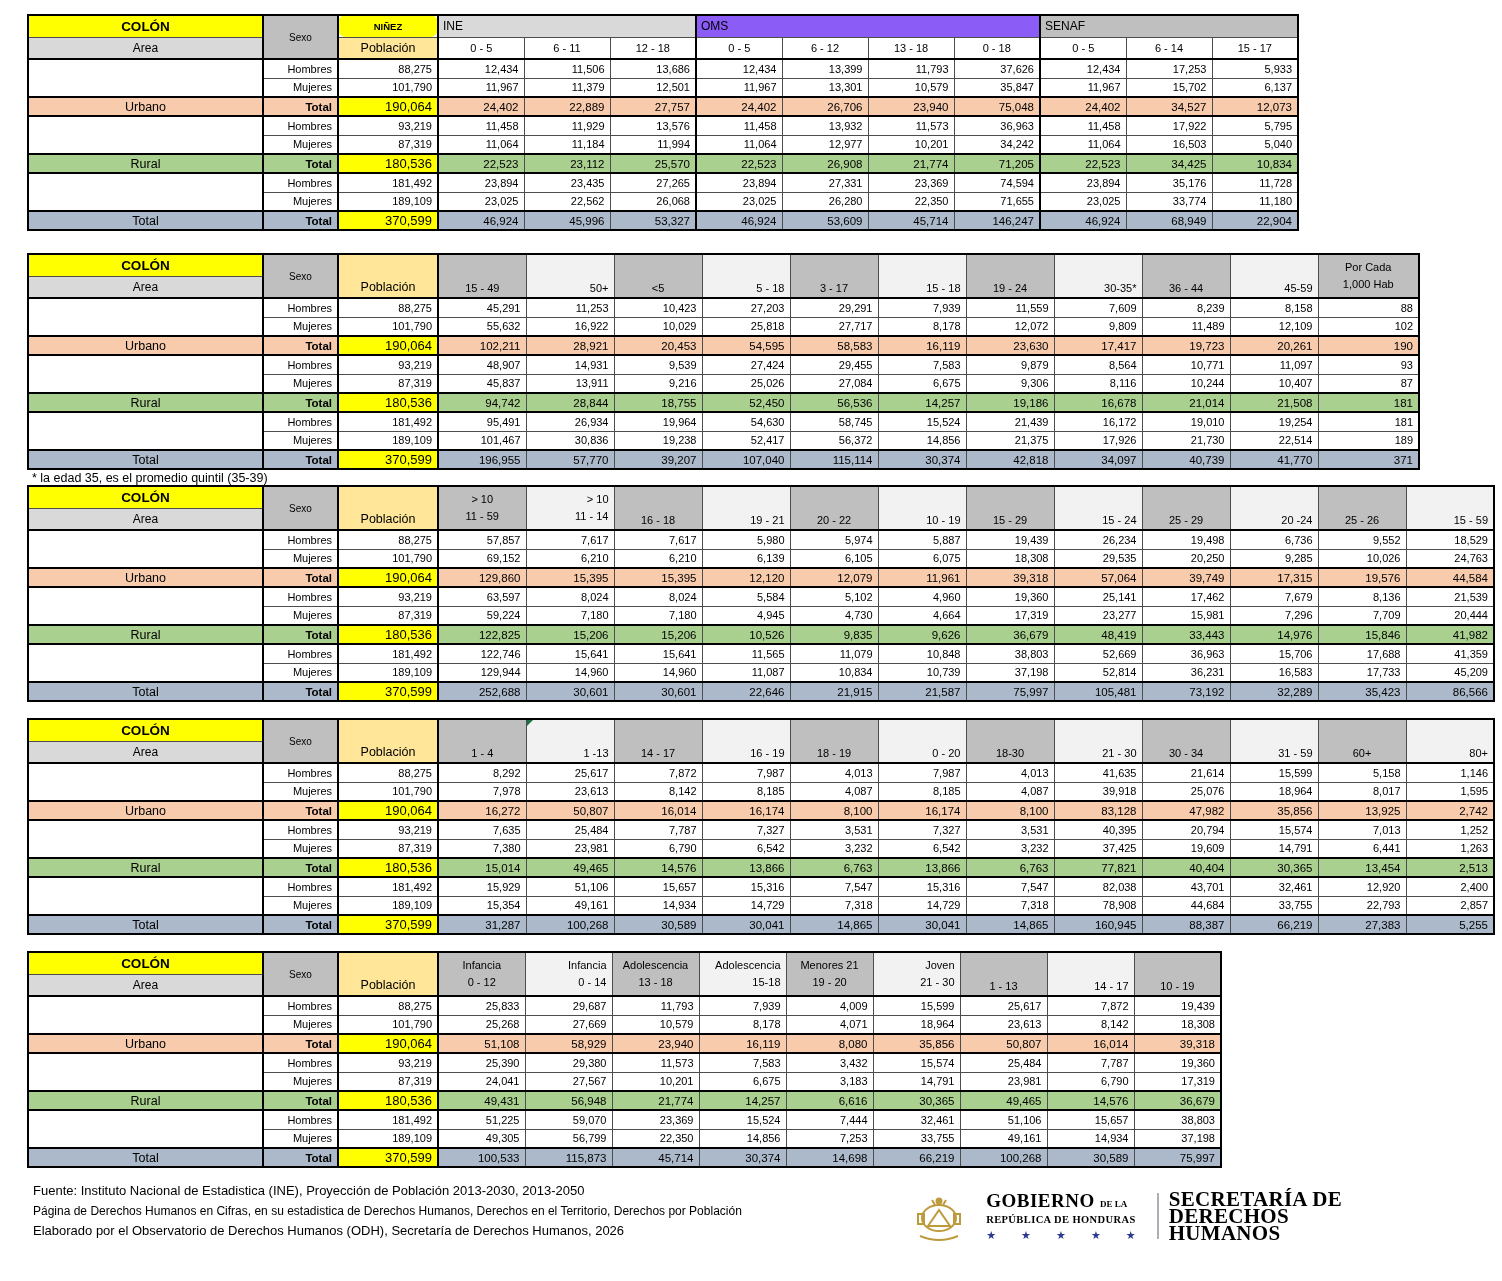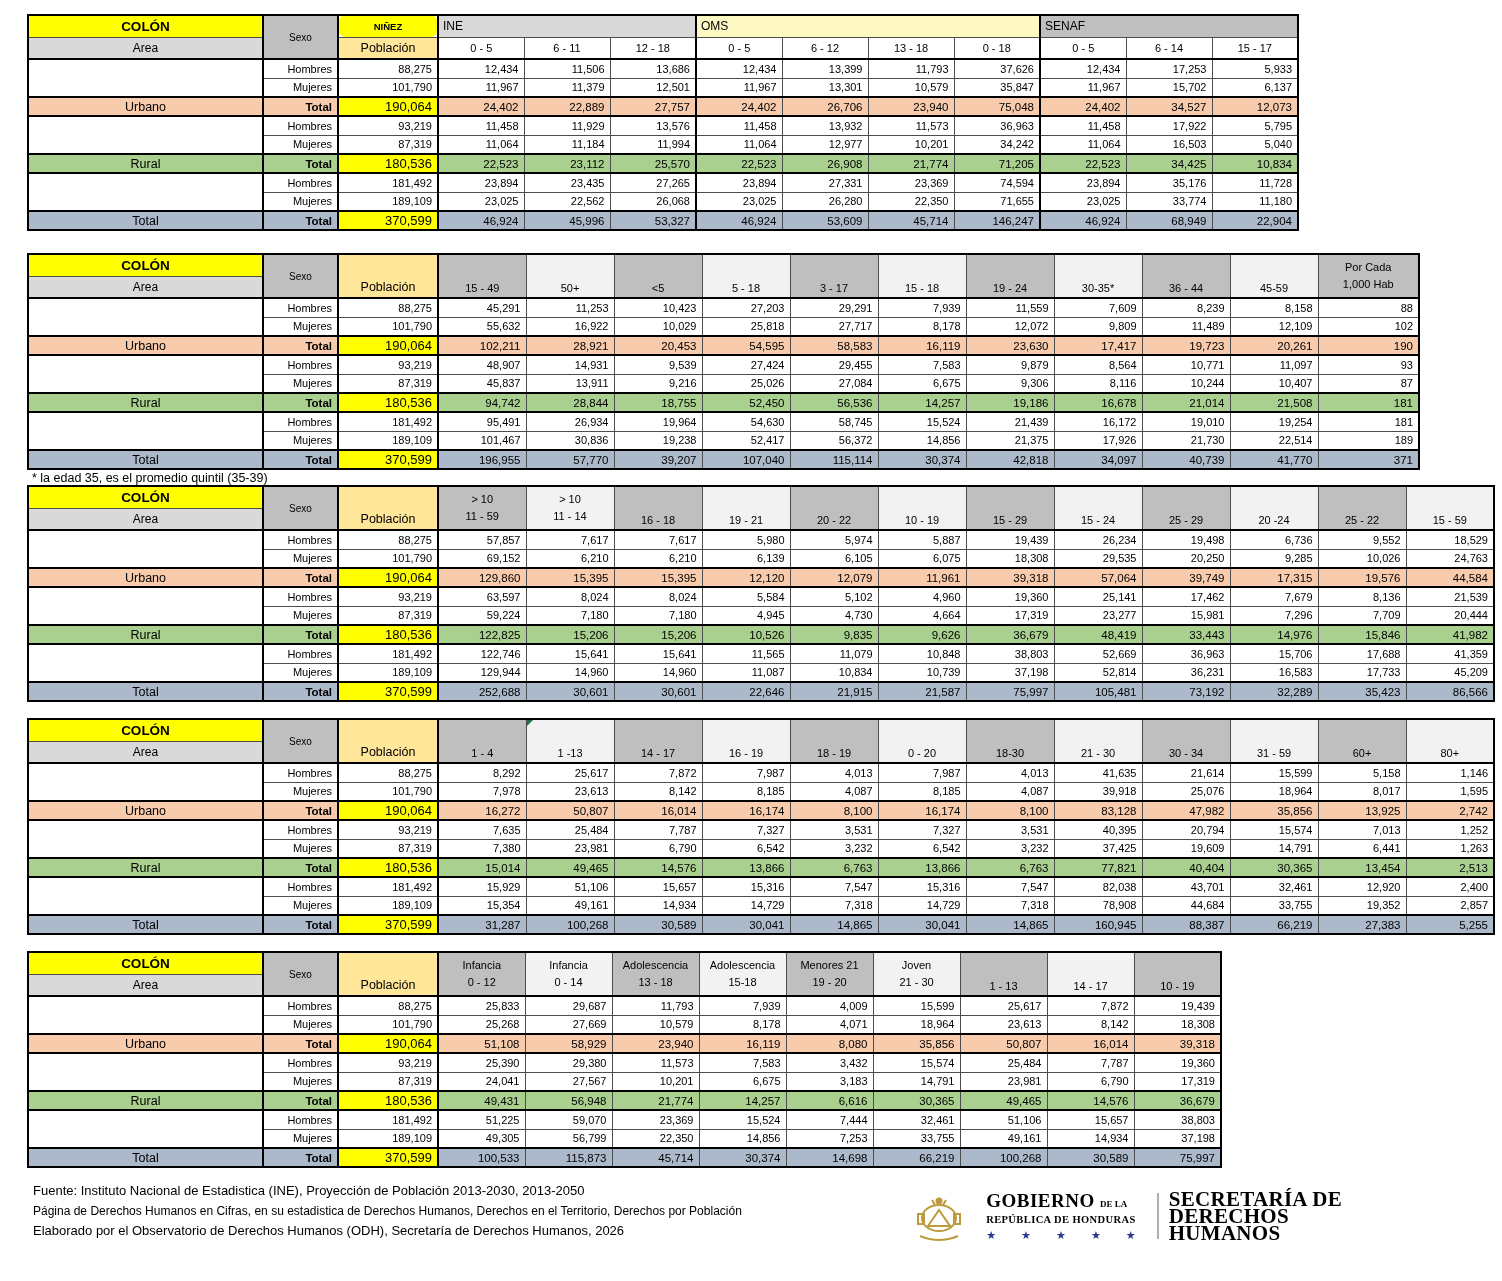--- a/index.html
+++ b/index.html
@@ -20,21 +20,21 @@
   .thickL{border-left:2px solid var(--frame);}
   .hb{border-bottom:2px solid var(--frame);}
   td.region{background:var(--yellow);font-size:13.5px;font-weight:bold;}
   td.ninez{background:var(--yellow);font-size:9.5px;font-weight:bold;border-radius:8px;}
   td.c-sexo{background:var(--sexo-gray);font-size:10px;}
   td.c-areahdr{background:var(--area-gray);font-size:12px;}
   td.c-tan{background:var(--tan);font-size:12.5px;}
   td.agency{font-size:12px;text-align:left;padding-left:4px;}
   td.agehdr{font-size:11px;text-align:center;}
   td.agehdr.g{background:var(--hdr-gray);}
-  td.agehdr.l{background:var(--hdr-light);}
+  td.agehdr.l{background:var(--hdr-light);text-align:right;}
   td.agehdr.w{background:#fff;}
   td.vbottom{vertical-align:bottom;padding-bottom:3px;}
   td.two{vertical-align:middle;}
   td.two span{display:block;line-height:17px;}
   .sexocell{text-align:right;font-size:11px;}
   .pobcell{font-size:11px;}
   tr.sep td{border-top:2px solid var(--frame);border-bottom:2px solid var(--frame);font-size:11.5px;}
   tr.row-urbano td{background:var(--urbano);}
   tr.row-rural td{background:var(--rural);}
   tr.row-total td{background:var(--totalrow);}
@@ -78,21 +78,21 @@
             <col style="width: 86px;">
             <col style="width: 86px;">
             <col style="width: 86px;">
           </colgroup>
           <thead>
             <tr class="hrow">
               <td class="region ctr">COLÓN</td>
               <td class="c-sexo ctr thickL hb" rowspan="2">Sexo</td>
               <td class="ninez ctr thickL">NIÑEZ</td>
               <td class="agency thickL" colspan="3" style="background: rgb(217, 217, 217);">INE</td>
-              <td class="agency thickL" colspan="4" style="background: #fef9c3;">OMS</td>
+              <td class="agency thickL" colspan="4" style="background: #8b5cf6;">OMS</td>
               <td class="agency thickL" colspan="3" style="background: rgb(191, 191, 191);">SENAF</td>
             </tr>
             <tr class="hrow">
               <td class="c-areahdr ctr hb">Area</td>
               <td class="c-tan ctr thickL hb">Población</td>
               <td class="agehdr w hb thickL">0 - 5</td>
               <td class="agehdr w hb">6 - 11</td>
               <td class="agehdr w hb">12 - 18</td>
               <td class="agehdr w hb thickL">0 - 5</td>
               <td class="agehdr w hb">6 - 12</td>
@@ -460,21 +460,21 @@
                 <span>11 - 14</span>
               </td>
               <td class="agehdr g hb vbottom" rowspan="2">16 - 18</td>
               <td class="agehdr l hb vbottom" rowspan="2">19 - 21</td>
               <td class="agehdr g hb vbottom" rowspan="2">20 - 22</td>
               <td class="agehdr l hb vbottom" rowspan="2">10 - 19</td>
               <td class="agehdr g hb vbottom" rowspan="2">15 - 29</td>
               <td class="agehdr l hb vbottom" rowspan="2">15 - 24</td>
               <td class="agehdr g hb vbottom" rowspan="2">25 - 29</td>
               <td class="agehdr l hb vbottom" rowspan="2">20 -24</td>
-              <td class="agehdr g hb vbottom" rowspan="2">25 - 22</td>
+              <td class="agehdr g hb vbottom" rowspan="2">25 - 26</td>
               <td class="agehdr l hb vbottom" rowspan="2">15 - 59</td>
             </tr>
             <tr class="hrow">
               <td class="c-areahdr ctr hb">Area</td>
             </tr>
           </thead>
           <tbody>
             <tr>
               <td rowspan="2"></td>
               <td class="sexocell thickL">Hombres</td>
@@ -793,21 +793,21 @@
               <td class="num thickL">15,354</td>
               <td class="num">49,161</td>
               <td class="num">14,934</td>
               <td class="num">14,729</td>
               <td class="num">7,318</td>
               <td class="num">14,729</td>
               <td class="num">7,318</td>
               <td class="num">78,908</td>
               <td class="num">44,684</td>
               <td class="num">33,755</td>
-              <td class="num">19,352</td>
+              <td class="num">22,793</td>
               <td class="num">2,857</td>
             </tr>
             <tr class="sep row-total">
               <td class="arealbl ctr">Total</td>
               <td class="sexocell thickL b">Total</td>
               <td class="num pobcell thickL pobtotal">370,599</td>
               <td class="num thickL">31,287</td>
               <td class="num">100,268</td>
               <td class="num">30,589</td>
               <td class="num">30,041</td>

